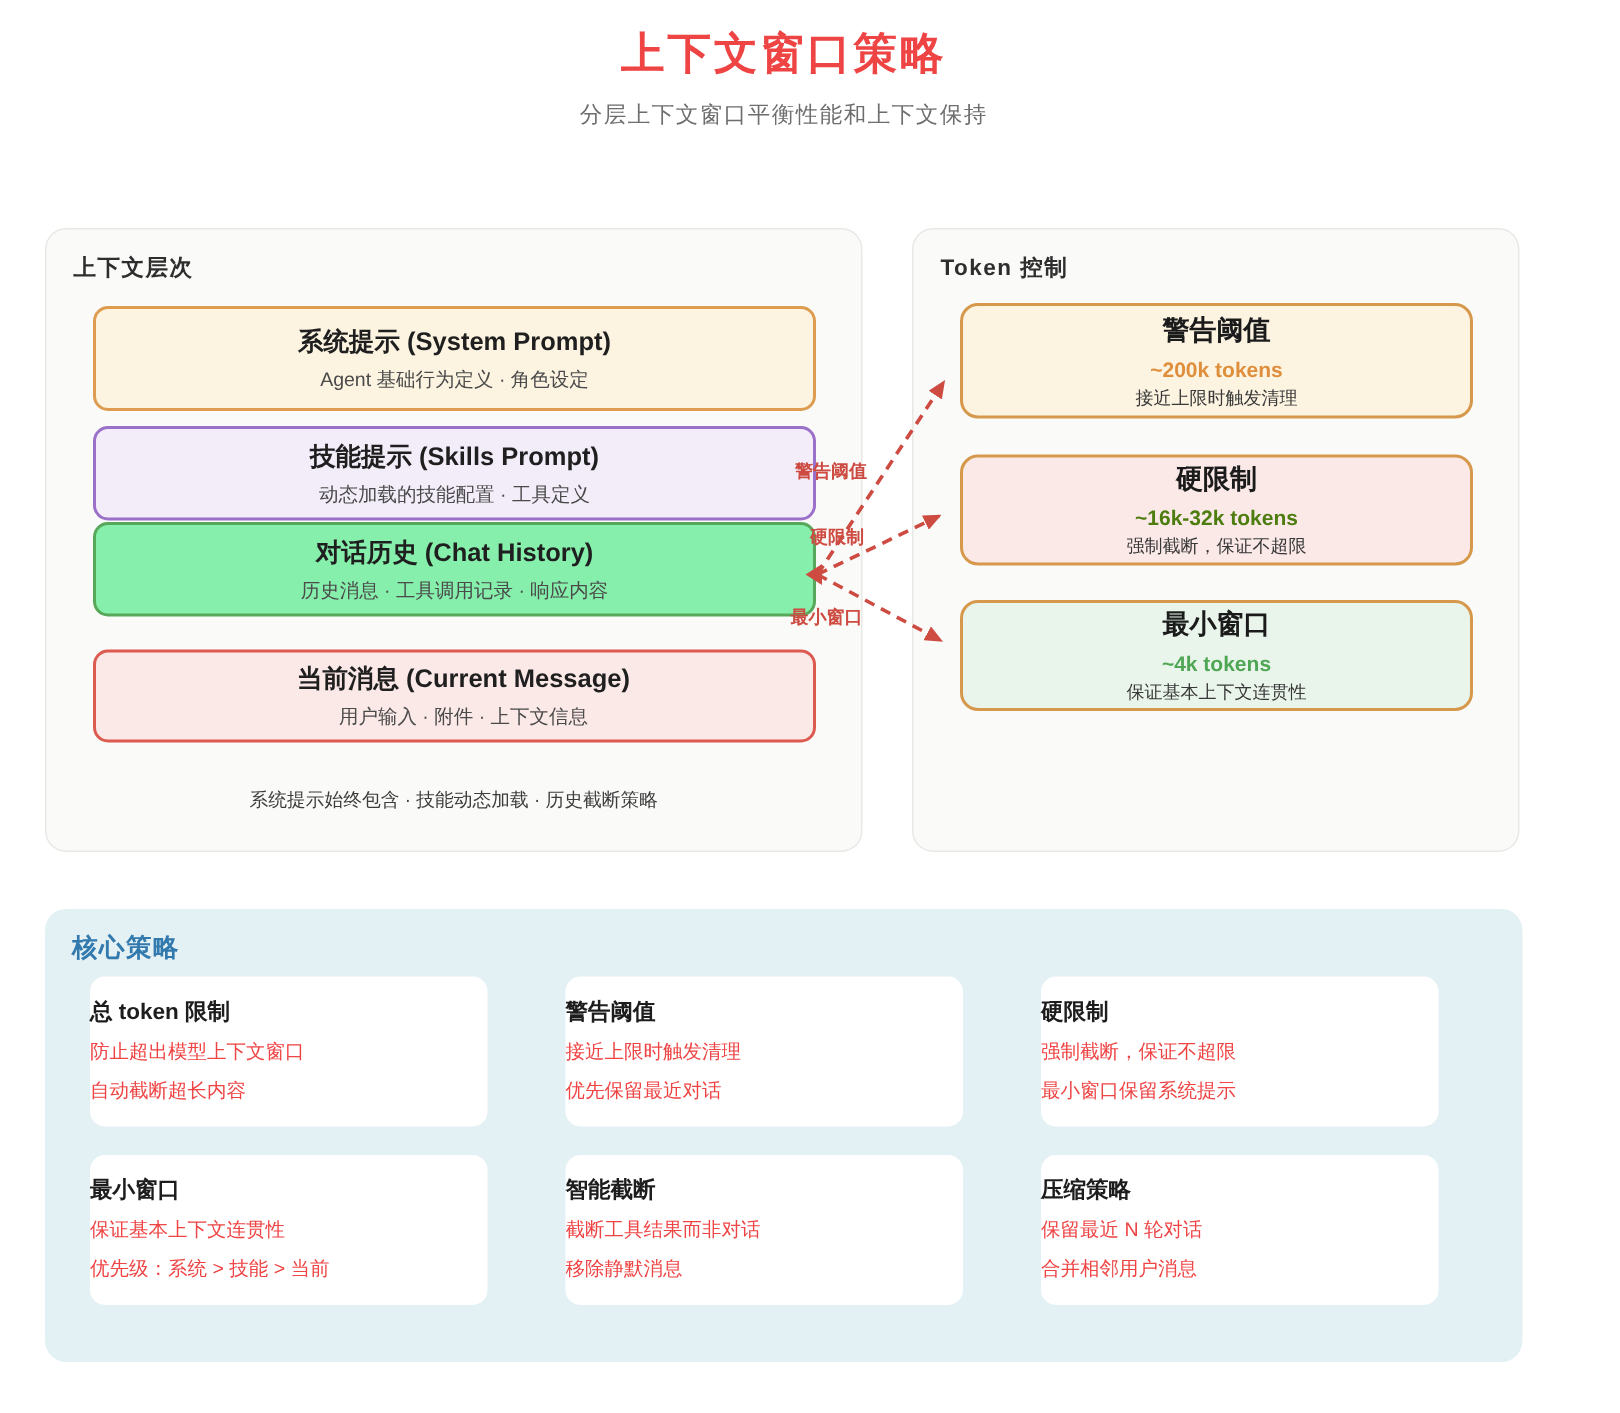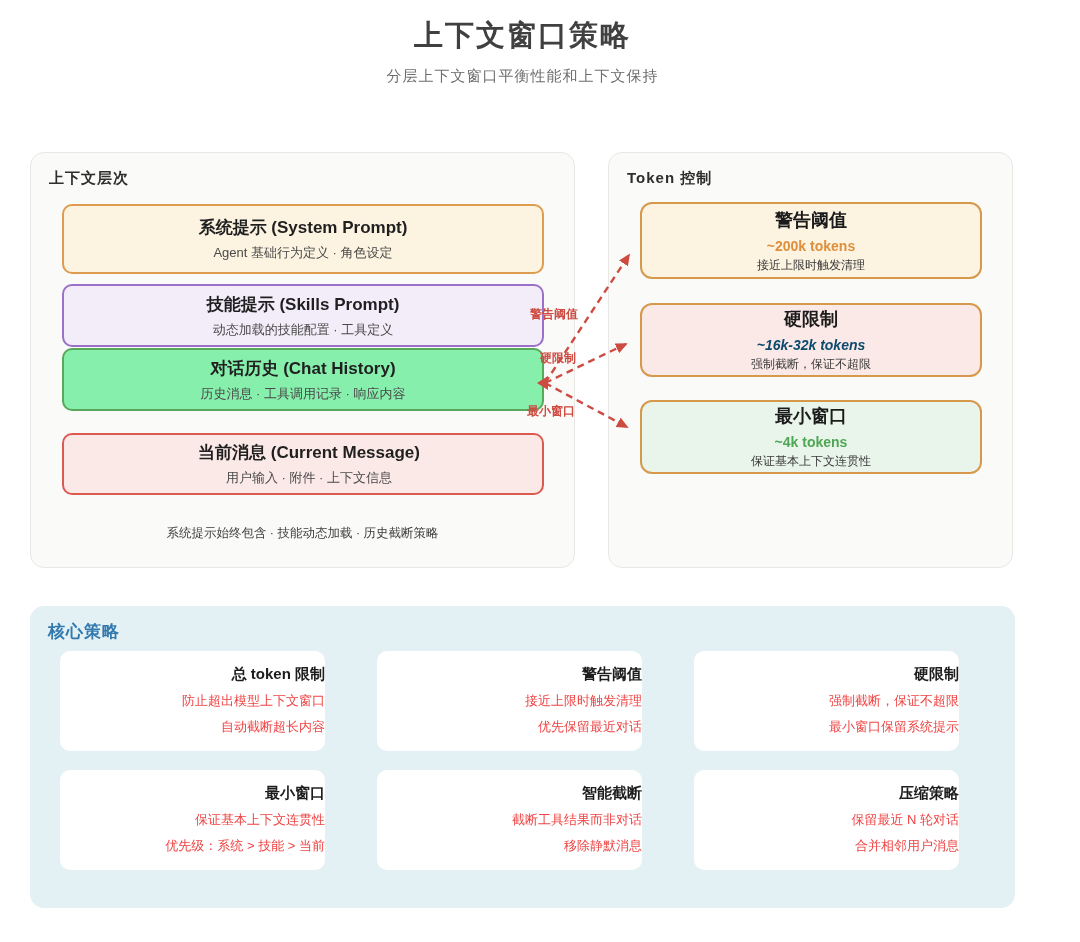--- a/index.html
+++ b/index.html
@@ -6,21 +6,21 @@
   html,body { width:1080px; height:942px; }
   body {
     position:relative;
     background:#ffffff;
     font-family:"Liberation Sans","DejaVu Sans",sans-serif;
     overflow:hidden;
     color:#1f1f1f;
   }
   .page-title {
     position:absolute; left:30px; top:16px; width:985px;
-    text-align:center; font-size:29px; font-weight:bold; color:#404040;
+    text-align:center; font-size:29px; font-weight:bold; color:#ef4444;
     letter-spacing:2px;
   }
   .page-subtitle {
     position:absolute; left:30px; top:67px; width:985px;
     text-align:center; font-size:15px; color:#6e6e6e; letter-spacing:1px;
   }
   .panel {
     position:absolute; background:#fafaf9;
     border:1px solid #e8e8e5; border-radius:14px;
   }
@@ -53,21 +53,21 @@
     border-radius:12px; border:2px solid #d6994c;
     display:flex; flex-direction:column; justify-content:center; align-items:center;
     text-align:center;
   }
   .tb-0 { top:49px;  height:77px; background:#fcf3e1; }
   .tb-1 { top:150px; height:74px; background:#fbe9e8; }
   .tb-2 { top:247px; height:74px; background:#e9f5ea; }
   .token-title { font-size:18px; font-weight:bold; color:#1b1b1b; }
   .token-value { font-size:14px; font-weight:600; margin-top:6px; }
   .tv-0 { color:#df8e3b; }
-  .tv-1 { color:#0c4a6e;font-style:italic; }
+  .tv-1 { color:#4d7c0f; }
   .tv-2 { color:#4fa655; }
   .token-desc { font-size:12px; color:#383838; margin-top:3px; }
   
   #flow-arrows { position:absolute; left:500px; top:230px; width:150px; height:215px; }
   .arrow-label {
     position:absolute; font-size:12px; font-weight:bold; color:#cd4b41; white-space:nowrap;
   }
   .al-0 { left:530px; top:306px; }
   .al-1 { left:540px; top:350px; }
   .al-2 { left:527px; top:403px; }
@@ -76,21 +76,21 @@
     position:absolute; left:30px; top:606px; width:985px; height:302px;
     background:#e4f1f4; border-radius:14px;
   }
   .core-heading {
     position:absolute; left:18px; top:14px;
     font-size:17px; font-weight:bold; color:#3279ae; letter-spacing:1px;
   }
   .strategy-card {
     position:absolute; width:265px; height:100px;
     background:#ffffff; border-radius:10px;
-    padding-top:14px; text-align:right;
+    padding-top:14px; text-align:left;
   }
   .sc-r0 { top:45px; }
   .sc-r1 { top:164px; }
   .sc-c0 { left:30px; }
   .sc-c1 { left:347px; }
   .sc-c2 { left:664px; }
   .card-title { font-size:15px; font-weight:bold; color:#1d1d1d; }
   .card-line  { font-size:13px; color:#ef4444; margin-top:8px; }
 </style>
 </head>

